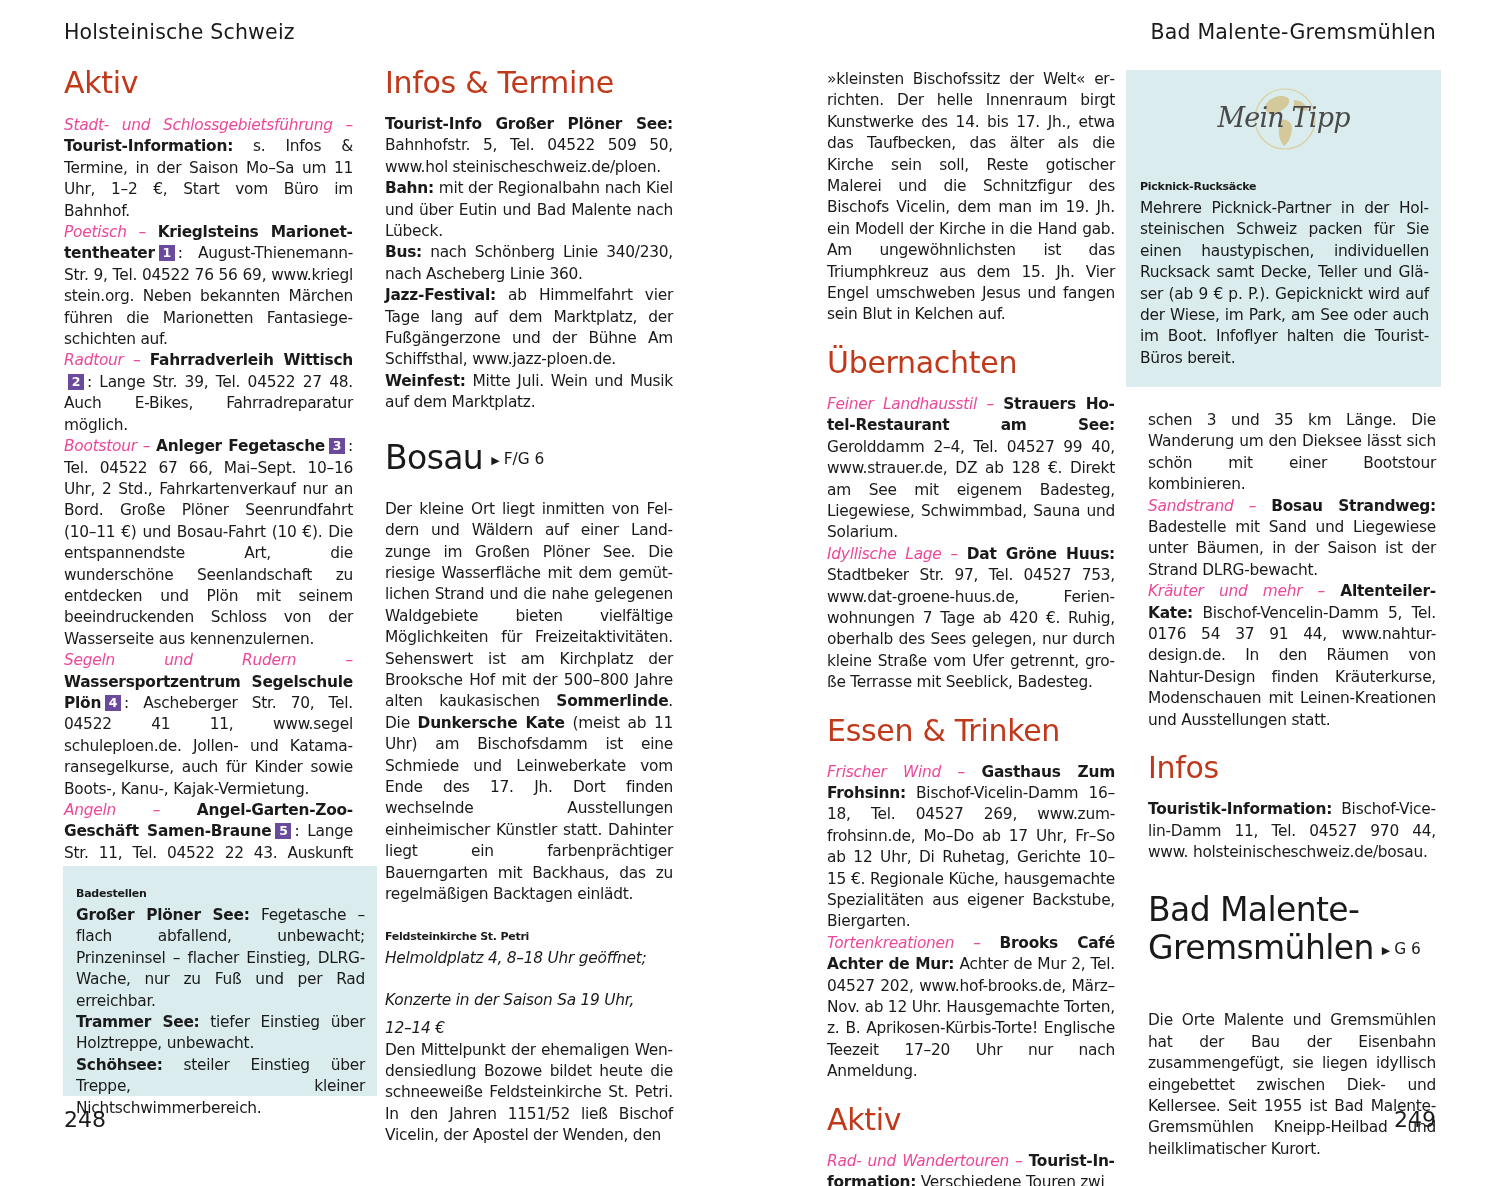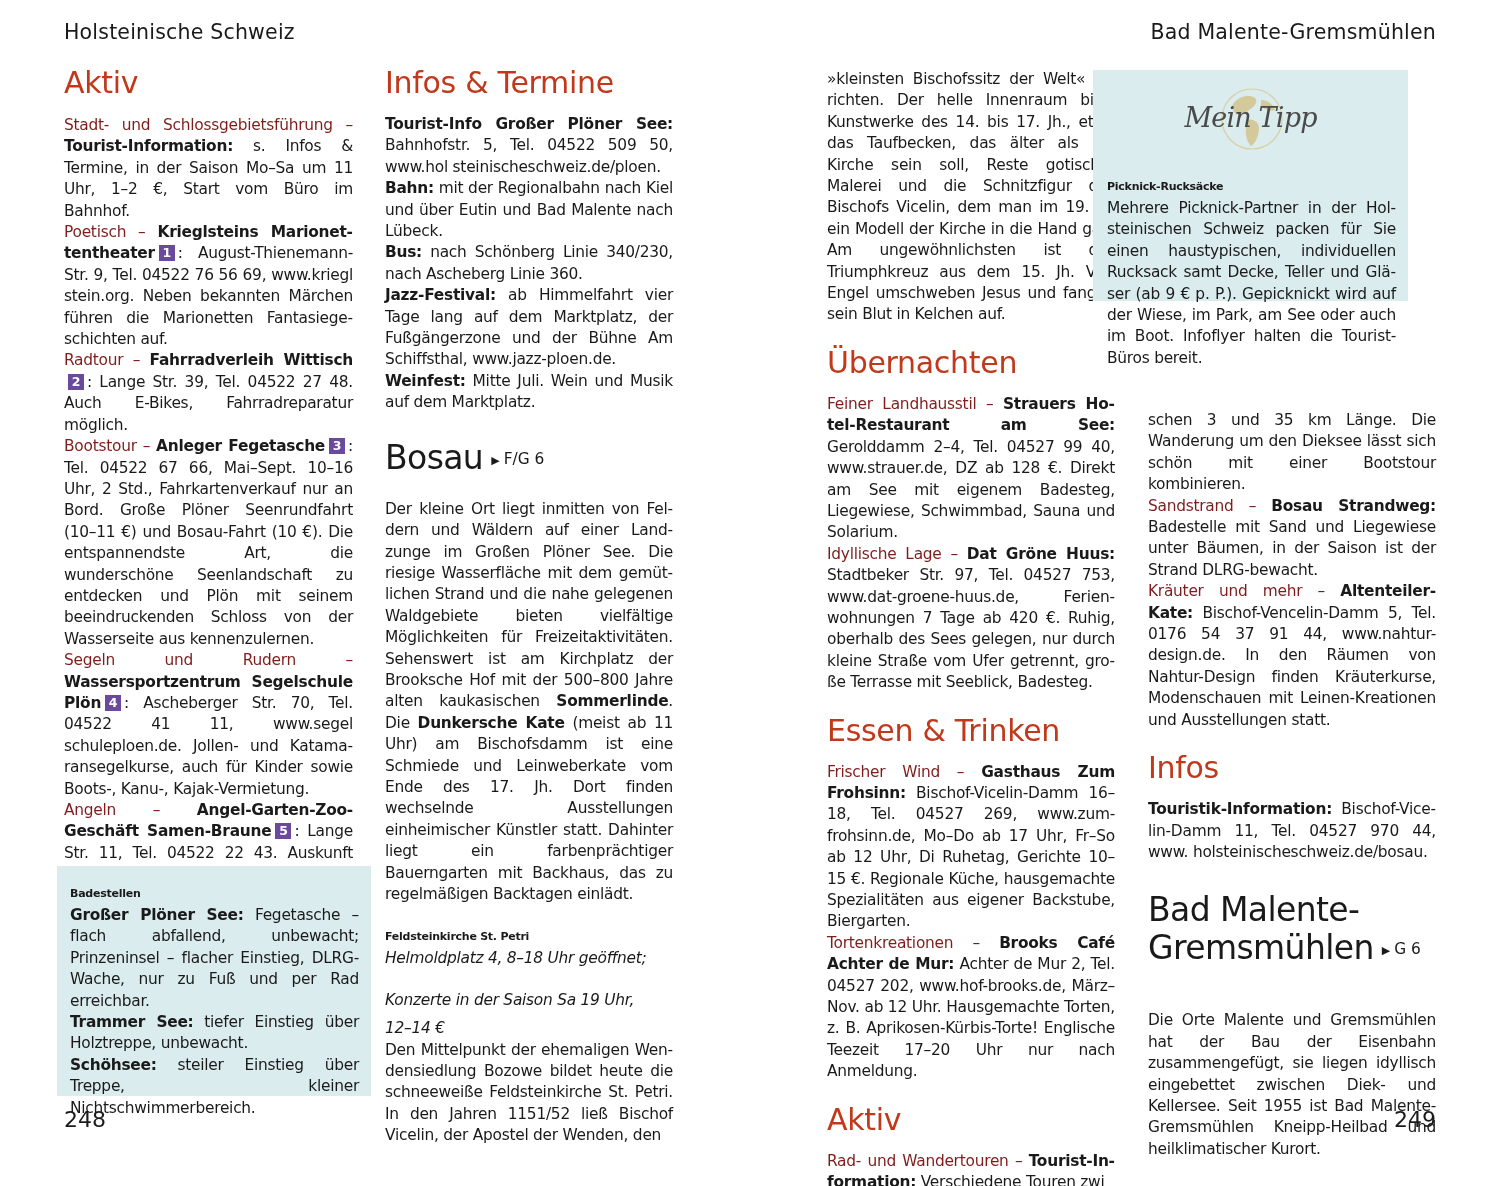--- a/index.html
+++ b/index.html
@@ -8,21 +8,21 @@
     font-family: "DejaVu Sans", "Liberation Sans", sans-serif; color: #1a1a1a;
   }
   .running-head { position: absolute; top: 20px; font-size: 20.5px; letter-spacing: 0.2px; color: #1a1a1a; }
   .folio { position: absolute; top: 1107px; font-size: 22px; color: #1a1a1a; }
   .col { position: absolute; font-size: 15.4px; line-height: 21.4px; text-align: justify; hyphens: manual; letter-spacing: -0.25px; }
   .col p { margin: 0; }
   .sec-h { color: #c0391b; font-size: 30px; font-weight: normal; margin: 0 0 16px 0; line-height: 30px; letter-spacing: -0.3px; }
   .place-h { font-size: 33px; line-height: 40px; font-weight: normal; margin: 0 0 18px 0; letter-spacing: -0.6px; color: #1a1a1a; }
   .place-ref { font-size: 15.4px; letter-spacing: 0; vertical-align: 5px; margin-left: 8px; }
   .place-ref .tri { font-size: 11px; margin-right: 4px; }
-  .lead { color: #7f1d1d; }
+  .lead { color: #ec4899; font-style: italic; }
   .b { font-weight: bold; }
   .badge {
     display: inline-block; background: #6a4a9c; color: #fff; font-weight: bold; font-size: 12.5px;
     line-height: 16px; width: 16px; text-align: center; margin: 0 3px 0 4px; vertical-align: 1px;
   }
   .subh { font-weight: bold; font-size: 11px; margin: 0; line-height: 22px; }
   .ital { font-style: italic; }
   .box { position: absolute; background: #dbecef; }
 </style>
 </head>
@@ -35,21 +35,21 @@
   <div id="col1-entries">
       <p><span class="lead">Stadt- und Schlossgebietsführung –</span> <span class="b">Tourist-Information:</span><span> s. Infos &amp; Termi­ne, in der Saison Mo–Sa um 11 Uhr, 1–2 €, Start vom Büro im Bahnhof.</span></p>
       <p><span class="lead">Poetisch –</span> <span class="b">Kriegl­steins Marionet­tentheater</span><span class="badge">1</span><span>: August-Thienemann-Str. 9, Tel. 04522 76 56 69, www.kriegl stein.org. Neben bekannten Märchen führen die Marionetten Fantasiege­schichten auf.</span></p>
       <p><span class="lead">Radtour –</span> <span class="b">Fahrradverleih Wittisch</span><span class="badge">2</span><span>: Lange Str. 39, Tel. 04522 27 48. Auch E-Bikes, Fahrradreparatur möglich.</span></p>
       <p><span class="lead">Bootstour –</span> <span class="b">Anleger Fegetasche</span><span class="badge">3</span><span>: Tel. 04522 67 66, Mai–Sept. 10–16 Uhr, 2 Std., Fahrkartenverkauf nur an Bord. Große Plöner Seenrundfahrt (10–11 €) und Bosau-Fahrt (10 €). Die entspan­nendste Art, die wunderschöne Seen­landschaft zu entdecken und Plön mit seinem beeindruckenden Schloss von der Wasserseite aus kennenzulernen.</span></p>
       <p><span class="lead">Segeln und Rudern –</span> <span class="b">Wassersportzent­rum Segelschule Plön</span><span class="badge">4</span><span>: Ascheberger Str. 70, Tel. 04522 41 11, www.segel schuleploen.de. Jollen- und Katama­ransegelkurse, auch für Kinder sowie Boots-, Kanu-, Kajak-Vermietung.</span></p>
       <p><span class="lead">Angeln –</span> <span class="b">Angel-Garten-Zoo-Geschäft Samen-Braune</span><span class="badge">5</span><span>: Lange Str. 11, Tel. 04522 22 43. Auskunft auch unter www.angeln-im-kreis-ploen.de. Angel­karten für Schluen-, Trammer, Schöh-, Großer und Kleiner Plöner See.</span></p>
     </div>
 </div>
 
-<div class="box" style="left:57px; top:866px; width:314px; height:230px;">
+<div class="box" style="left:63px; top:866px; width:314px; height:230px;">
   <div class="col" style="left:13px; top:17px; width:289px;">
     <p class="subh">Badestellen</p>
     <div id="bade-items">
         <p><span class="b">Großer Plöner See:</span><span> Fegetasche – flach abfallend, unbewacht; Prinzeninsel – flacher Einstieg, DLRG-Wache, nur zu Fuß und per Rad erreichbar.</span></p>
         <p><span class="b">Trammer See:</span><span> tiefer Einstieg über Holztreppe, unbewacht.</span></p>
         <p><span class="b">Schöhsee:</span><span> steiler Einstieg über Treppe, kleiner Nichtschwimmerbereich.</span></p>
       </div>
   </div>
 </div>
 
@@ -93,21 +93,21 @@
       <p><span class="lead">Frischer Wind –</span> <span class="b">Gasthaus Zum Froh­sinn:</span><span> Bischof-Vicelin-Damm 16–18, Tel. 04527 269, www.zum-frohsinn.de, Mo–Do ab 17 Uhr, Fr–So ab 12 Uhr, Di Ruhetag, Gerichte 10–15 €. Regionale Küche, hausgemachte Spezialitäten aus eigener Backstube, Biergarten.</span></p>
       <p><span class="lead">Tortenkreationen –</span> <span class="b">Brooks Café Achter de Mur:</span><span> Achter de Mur 2, Tel. 04527 202, www.hof-brooks.de, März–Nov. ab 12 Uhr. Hausgemachte Torten, z. B. Aprikosen-Kürbis-Torte! Englische Tee­zeit 17–20 Uhr nur nach Anmeldung.</span></p>
     </div>
   <div style="height:22px;"></div>
   <h2 class="sec-h">Aktiv</h2>
   <div id="aktiv2-entries">
       <p><span class="lead">Rad- und Wandertouren –</span> <span class="b">Tourist-In­formation:</span><span> Verschiedene Touren zwi­</span></p>
     </div>
 </div>
 
-<div class="box" style="left:1093px; top:70px; width:315px; height:231px;">
+<div class="box" style="left:1126px; top:70px; width:315px; height:317px;">
   <div style="position:absolute; left:0; right:0; top:16px; height:64px; text-align:center;">
     <svg width="66" height="66" viewBox="0 0 66 66" style="position:absolute; left:126px; top:0;">
       <circle cx="33" cy="33" r="30" fill="none" stroke="#d8cfa0" stroke-width="1.2"></circle>
       <path d="M14 18 C20 10 30 8 36 12 C40 16 34 22 30 24 C26 28 22 30 18 28 C14 26 12 22 14 18 Z" fill="#d4c99a"></path>
       <path d="M28 34 C34 32 40 36 40 42 C40 50 36 58 32 60 C28 56 26 48 27 42 Z" fill="#d4c99a"></path>
       <path d="M42 14 C48 14 54 18 56 24 C52 26 46 24 42 20 Z" fill="#d4c99a"></path>
     </svg>
     <span style="position:relative; top:16px; font-family:'DejaVu Serif','Liberation Serif',serif; font-style:italic; font-size:27px; color:#4a4a4a; letter-spacing:-0.8px;">Mein Tipp</span>
   </div>
   <div class="col" style="left:14px; top:106px; width:289px;">

